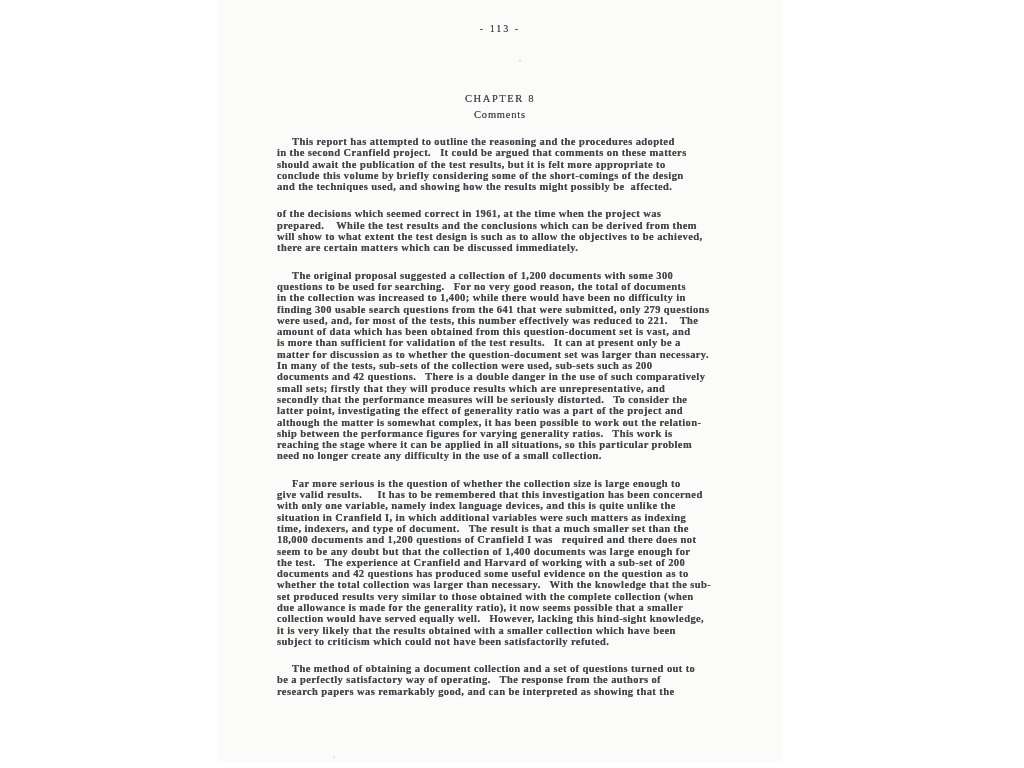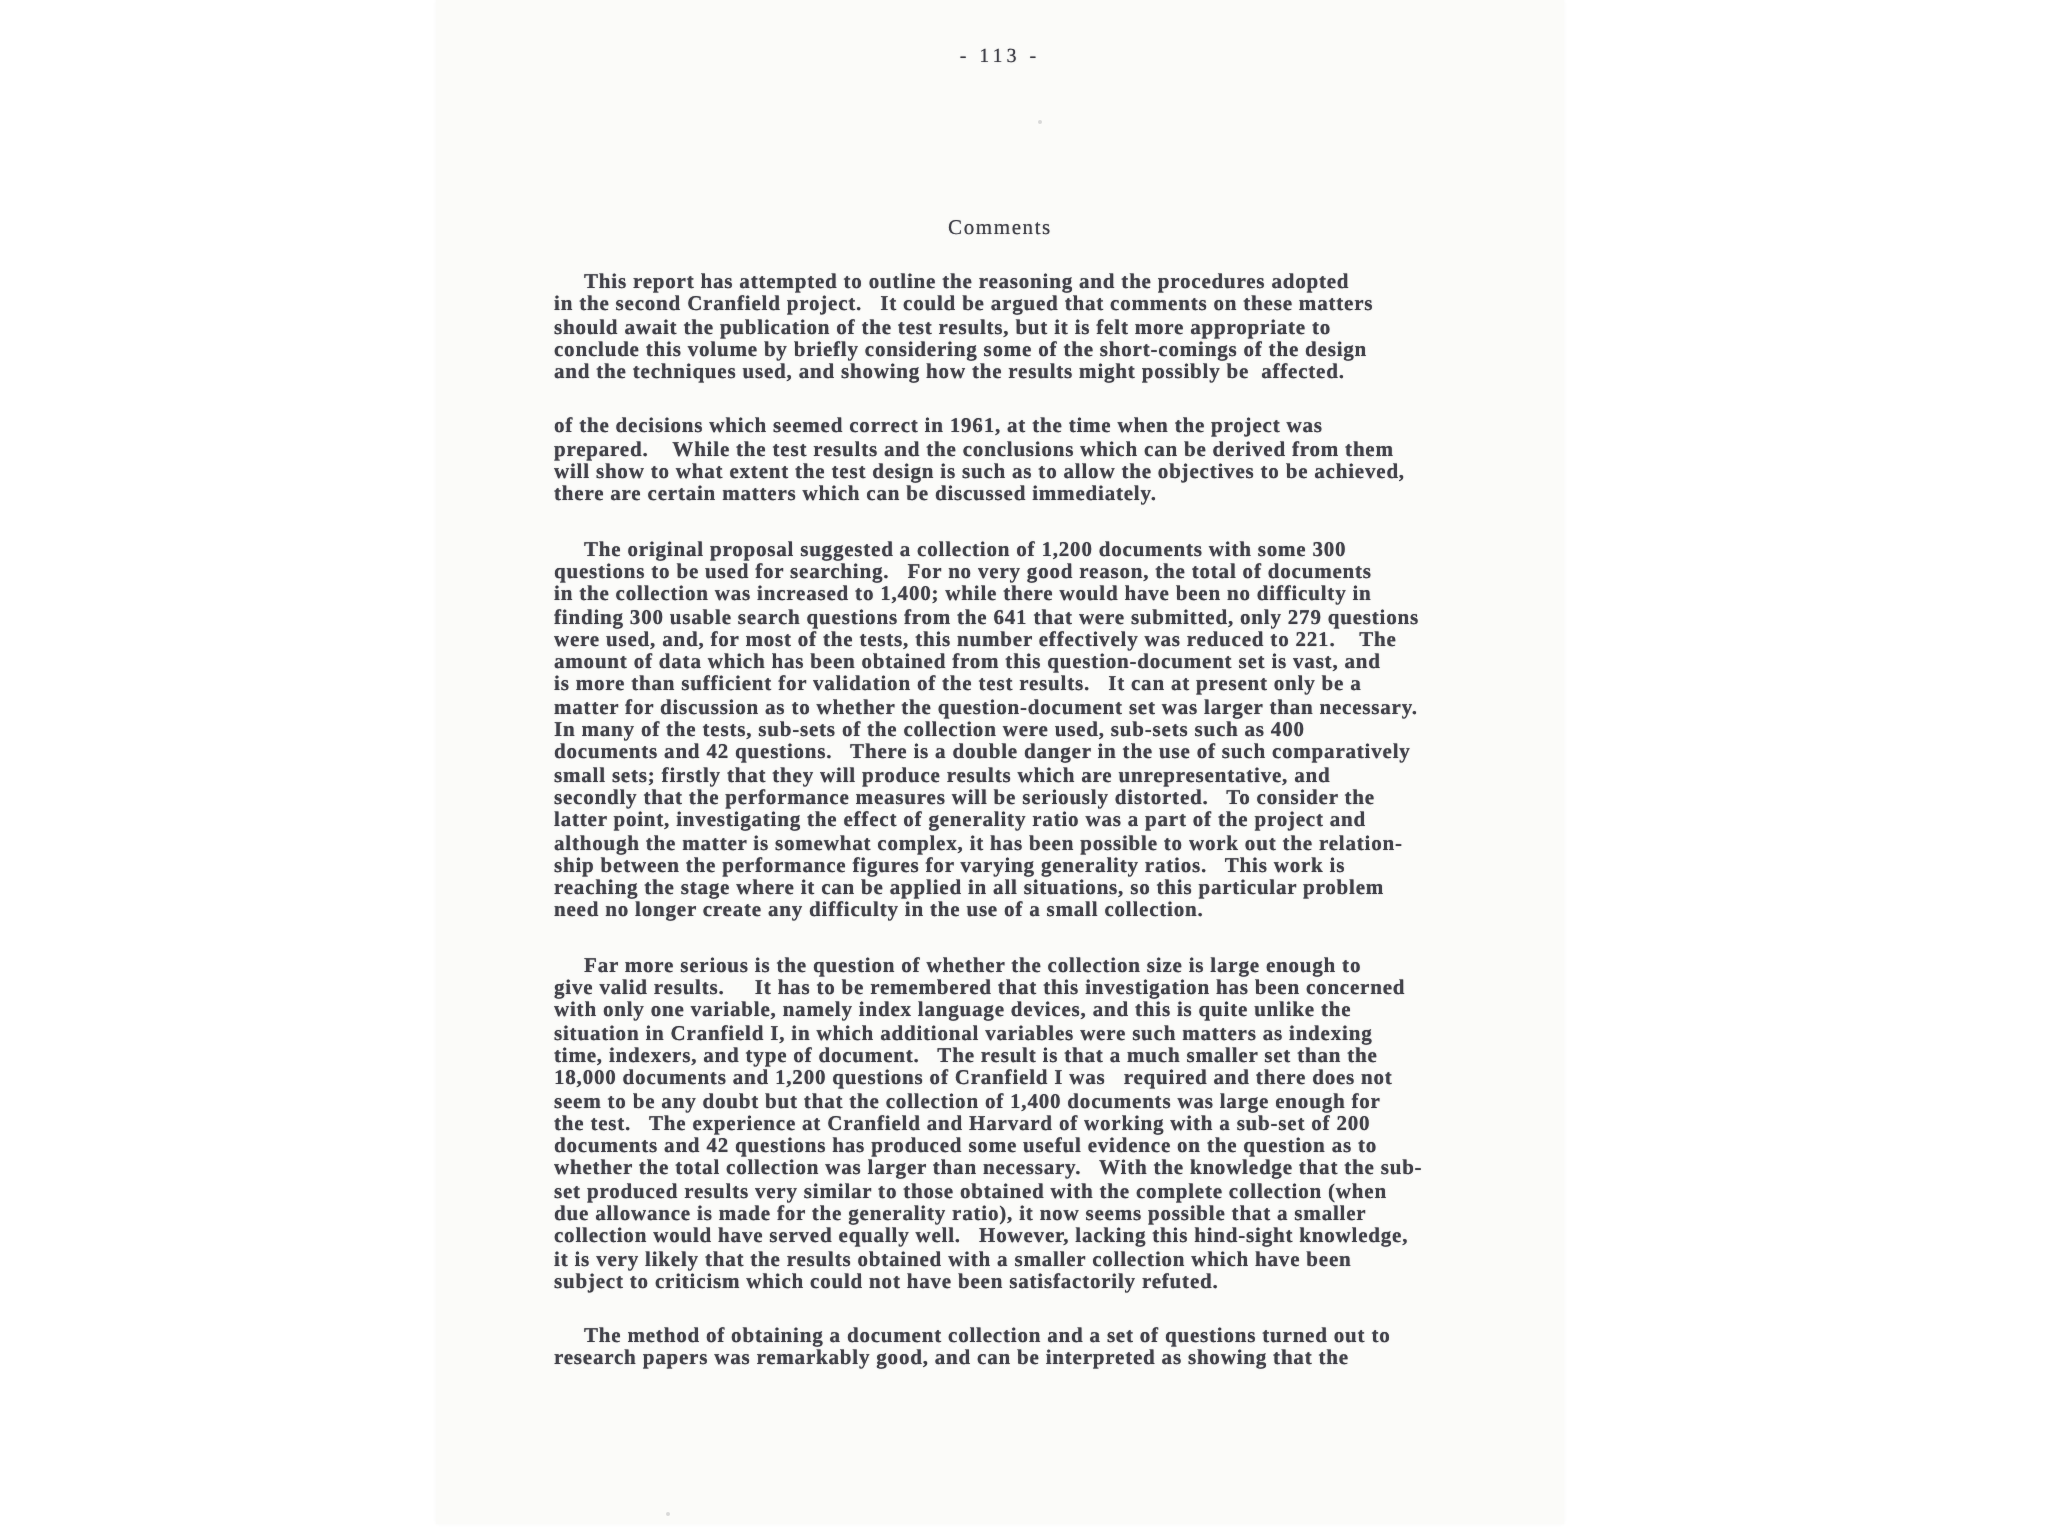--- a/index.html
+++ b/index.html
@@ -87,20 +87,21 @@
   }
   .speck-1 { left: 519px; top: 60px; }
   .speck-2 { left: 333px; top: 756px; }
 </style>
 </head>
 <body>
 
 <div class="scan-canvas">
   <div class="page">
     <div class="page-number">- 113 -</div>
+    <div class="chapter-heading">CHAPTER 8</div>
     <div class="section-heading">Comments</div>
     <div class="body-text" id="paragraphs">
         <div class="paragraph">
           <div class="line first">This report has attempted to outline the reasoning and the procedures adopted</div>
           <div class="line">in the second Cranfield project.   It could be argued that comments on these matters</div>
           <div class="line">should await the publication of the test results, but it is felt more appropriate to</div>
           <div class="line">conclude this volume by briefly considering some of the short-comings of the design</div>
           <div class="line">and the techniques used, and showing how the results might possibly be  affected.</div>
         </div>
         <div class="paragraph">
@@ -111,21 +112,21 @@
         </div>
         <div class="paragraph">
           <div class="line first">The original proposal suggested a collection of 1,200 documents with some 300</div>
           <div class="line">questions to be used for searching.   For no very good reason, the total of documents</div>
           <div class="line">in the collection was increased to 1,400; while there would have been no difficulty in</div>
           <div class="line">finding 300 usable search questions from the 641 that were submitted, only 279 questions</div>
           <div class="line">were used, and, for most of the tests, this number effectively was reduced to 221.    The</div>
           <div class="line">amount of data which has been obtained from this question-document set is vast, and</div>
           <div class="line">is more than sufficient for validation of the test results.   It can at present only be a</div>
           <div class="line">matter for discussion as to whether the question-document set was larger than necessary.</div>
-          <div class="line">In many of the tests, sub-sets of the collection were used, sub-sets such as 400</div>
+          <div class="line">In many of the tests, sub-sets of the collection were used, sub-sets such as 200</div>
           <div class="line">documents and 42 questions.   There is a double danger in the use of such comparatively</div>
           <div class="line">small sets; firstly that they will produce results which are unrepresentative, and</div>
           <div class="line">secondly that the performance measures will be seriously distorted.   To consider the</div>
           <div class="line">latter point, investigating the effect of generality ratio was a part of the project and</div>
           <div class="line">although the matter is somewhat complex, it has been possible to work out the relation-</div>
           <div class="line">ship between the performance figures for varying generality ratios.   This work is</div>
           <div class="line">reaching the stage where it can be applied in all situations, so this particular problem</div>
           <div class="line">need no longer create any difficulty in the use of a small collection.</div>
         </div>
         <div class="paragraph">
@@ -140,19 +141,20 @@
           <div class="line">documents and 42 questions has produced some useful evidence on the question as to</div>
           <div class="line">whether the total collection was larger than necessary.   With the knowledge that the sub-</div>
           <div class="line">set produced results very similar to those obtained with the complete collection (when</div>
           <div class="line">due allowance is made for the generality ratio), it now seems possible that a smaller</div>
           <div class="line">collection would have served equally well.   However, lacking this hind-sight knowledge,</div>
           <div class="line">it is very likely that the results obtained with a smaller collection which have been</div>
           <div class="line">subject to criticism which could not have been satisfactorily refuted.</div>
         </div>
         <div class="paragraph">
           <div class="line first">The method of obtaining a document collection and a set of questions turned out to</div>
+          <div class="line">be a perfectly satisfactory way of operating.   The response from the authors of</div>
           <div class="line">research papers was remarkably good, and can be interpreted as showing that the</div>
         </div>
       </div>
   </div>
   <div class="speck speck-1"></div>
   <div class="speck speck-2"></div>
 </div>
 
 </body></html>

